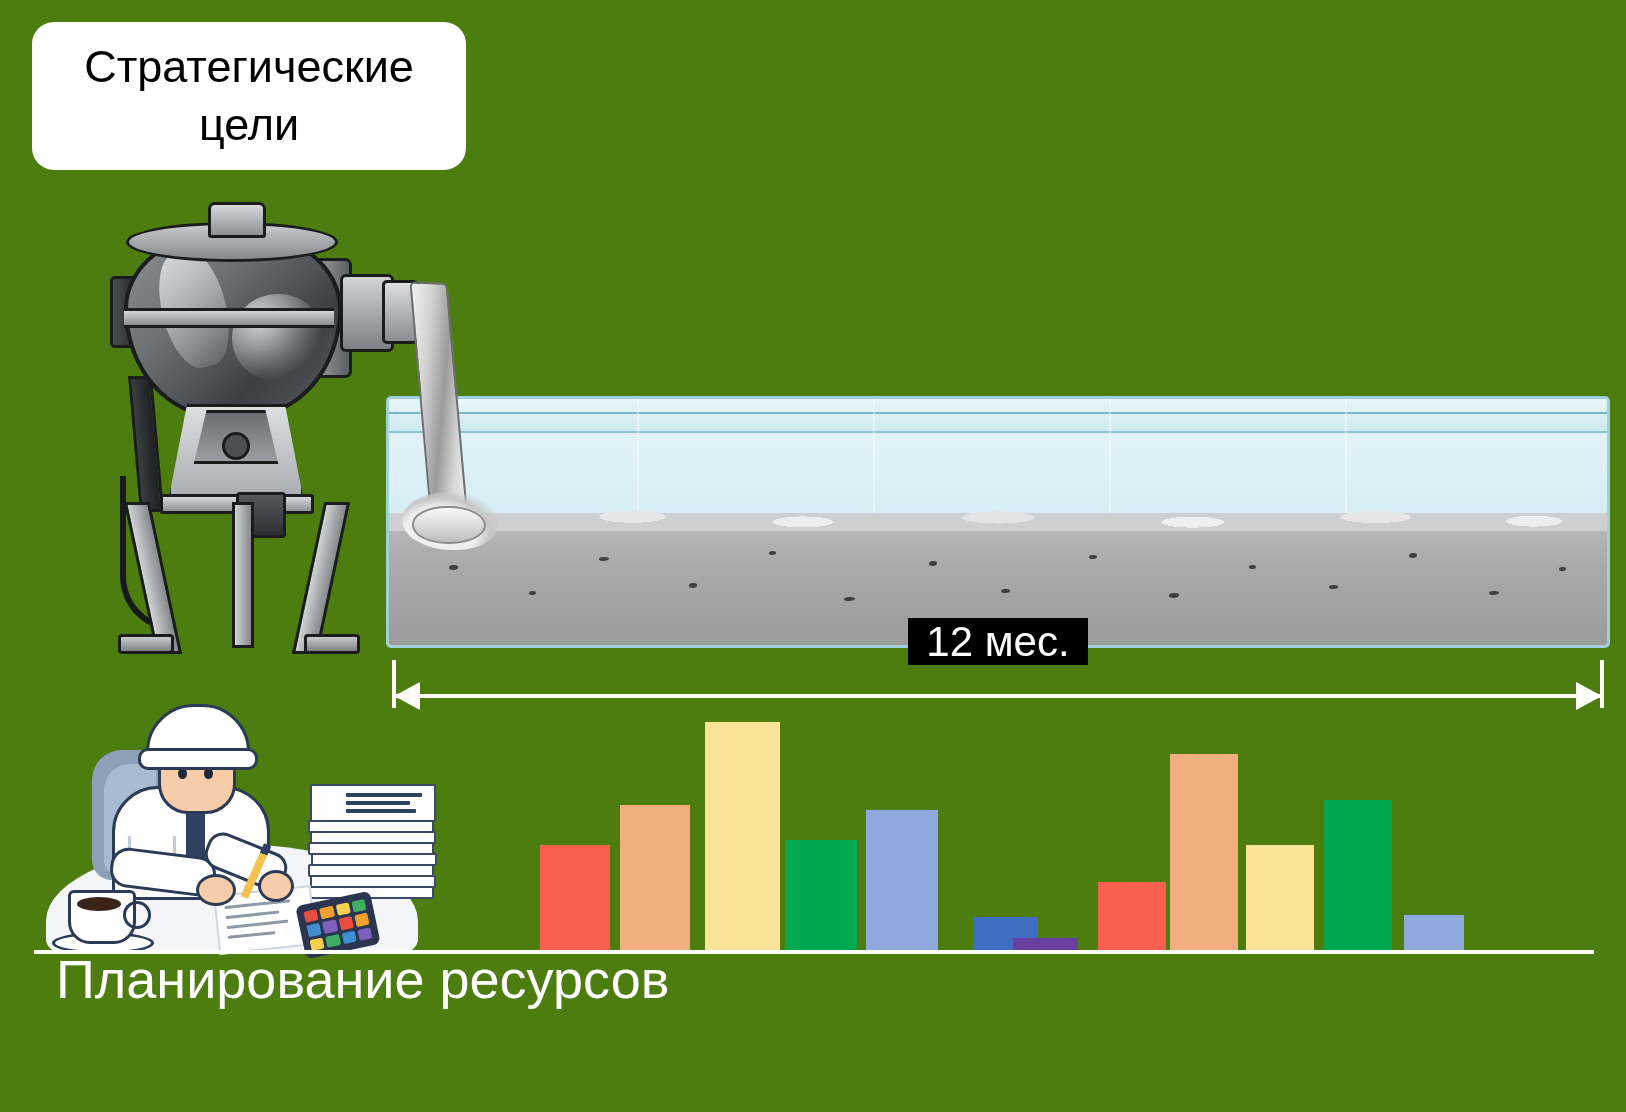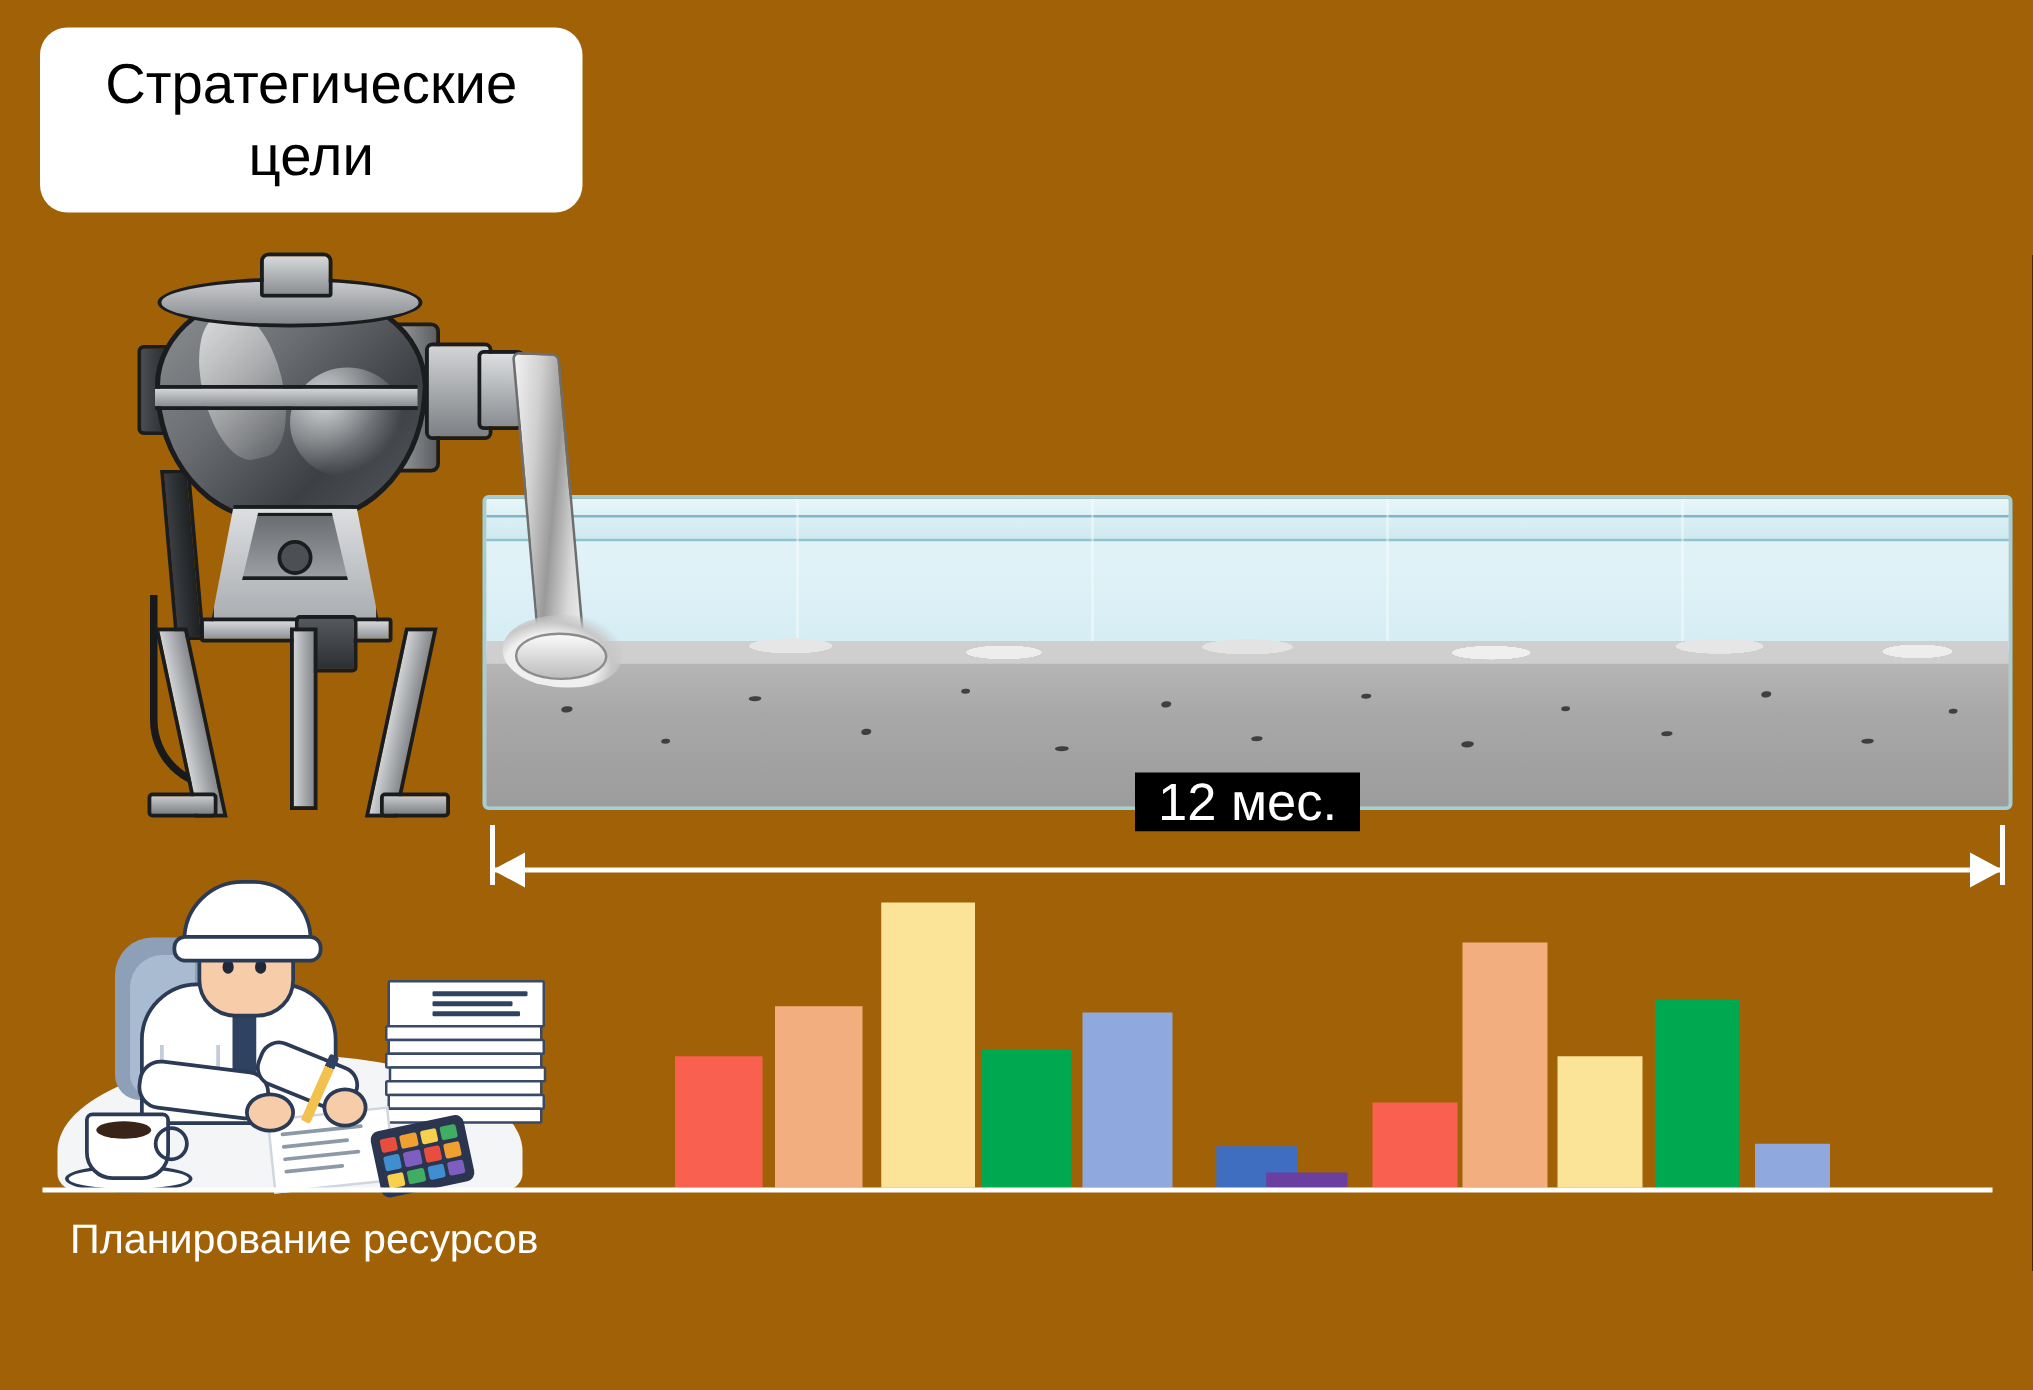--- a/index.html
+++ b/index.html
@@ -1,21 +1,21 @@
 <!DOCTYPE html>
 <html><head>
 <meta charset="utf-8">
 <title>Strategic Goals Slide</title>
 <style>
   html,body{margin:0;padding:0;background:#000;}
   body{
     font-family:"Liberation Sans", sans-serif;
     width:1626px;height:1112px;position:relative;overflow:hidden;
   }
-  .stage{position:absolute;inset:0;background:#a16207;}
+  .stage{position:absolute;inset:0;background:#4d7c0f;}
 
   
   .title-pill{
     position:absolute;left:32px;top:22px;width:434px;height:148px;
     background:#ffffff;border-radius:22px;
     display:flex;align-items:center;justify-content:center;
     box-sizing:border-box;padding:6px 16px;
   }
   .title-pill span{
     color:#000;font-size:45px;line-height:1.28;text-align:center;
@@ -94,21 +94,21 @@
     color:#fff;font-size:42px;
   }
   .dim-text span{background:#000;padding:0 18px;}
 
   
   .chart{position:absolute;left:520px;top:700px;width:960px;height:250px;}
   .bar{position:absolute;bottom:0;}
 
   
   .rule{position:absolute;left:34px;top:950px;width:1560px;height:4px;background:#fff;}
-  .caption{position:absolute;left:56px;top:972px;color:#fff;font-size:33px;}
+  .caption{position:absolute;left:56px;top:948px;color:#fff;font-size:54px;}
 
   
   .mixer{position:absolute;left:104px;top:196px;width:306px;height:452px;}
   .mx-bowl{
     position:absolute;left:20px;top:34px;width:210px;height:180px;
     background:linear-gradient(135deg,#8e9093 0%,#6d7074 35%,#3c3f43 70%,#565a5e 100%);
     border:4px solid #1a1c1e;border-radius:102px 102px 96px 96px/80px 80px 112px 112px;
   }
   .mx-bowl-shine{
     position:absolute;left:34px;top:16px;width:64px;height:118px;

